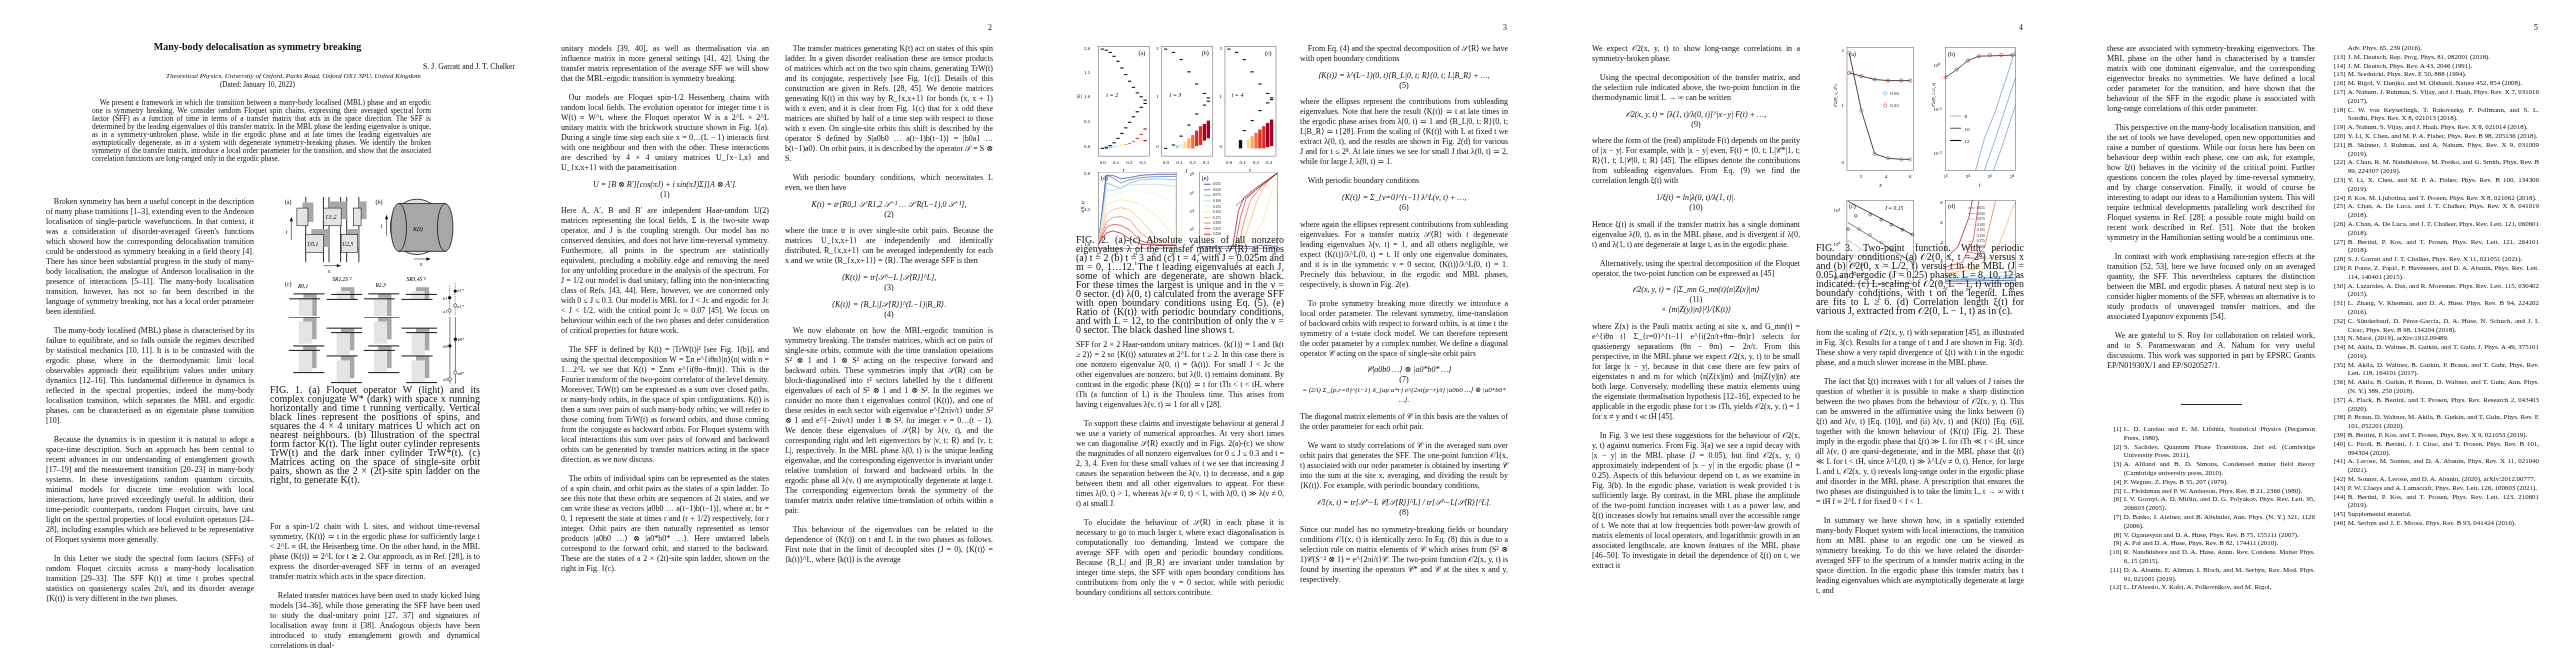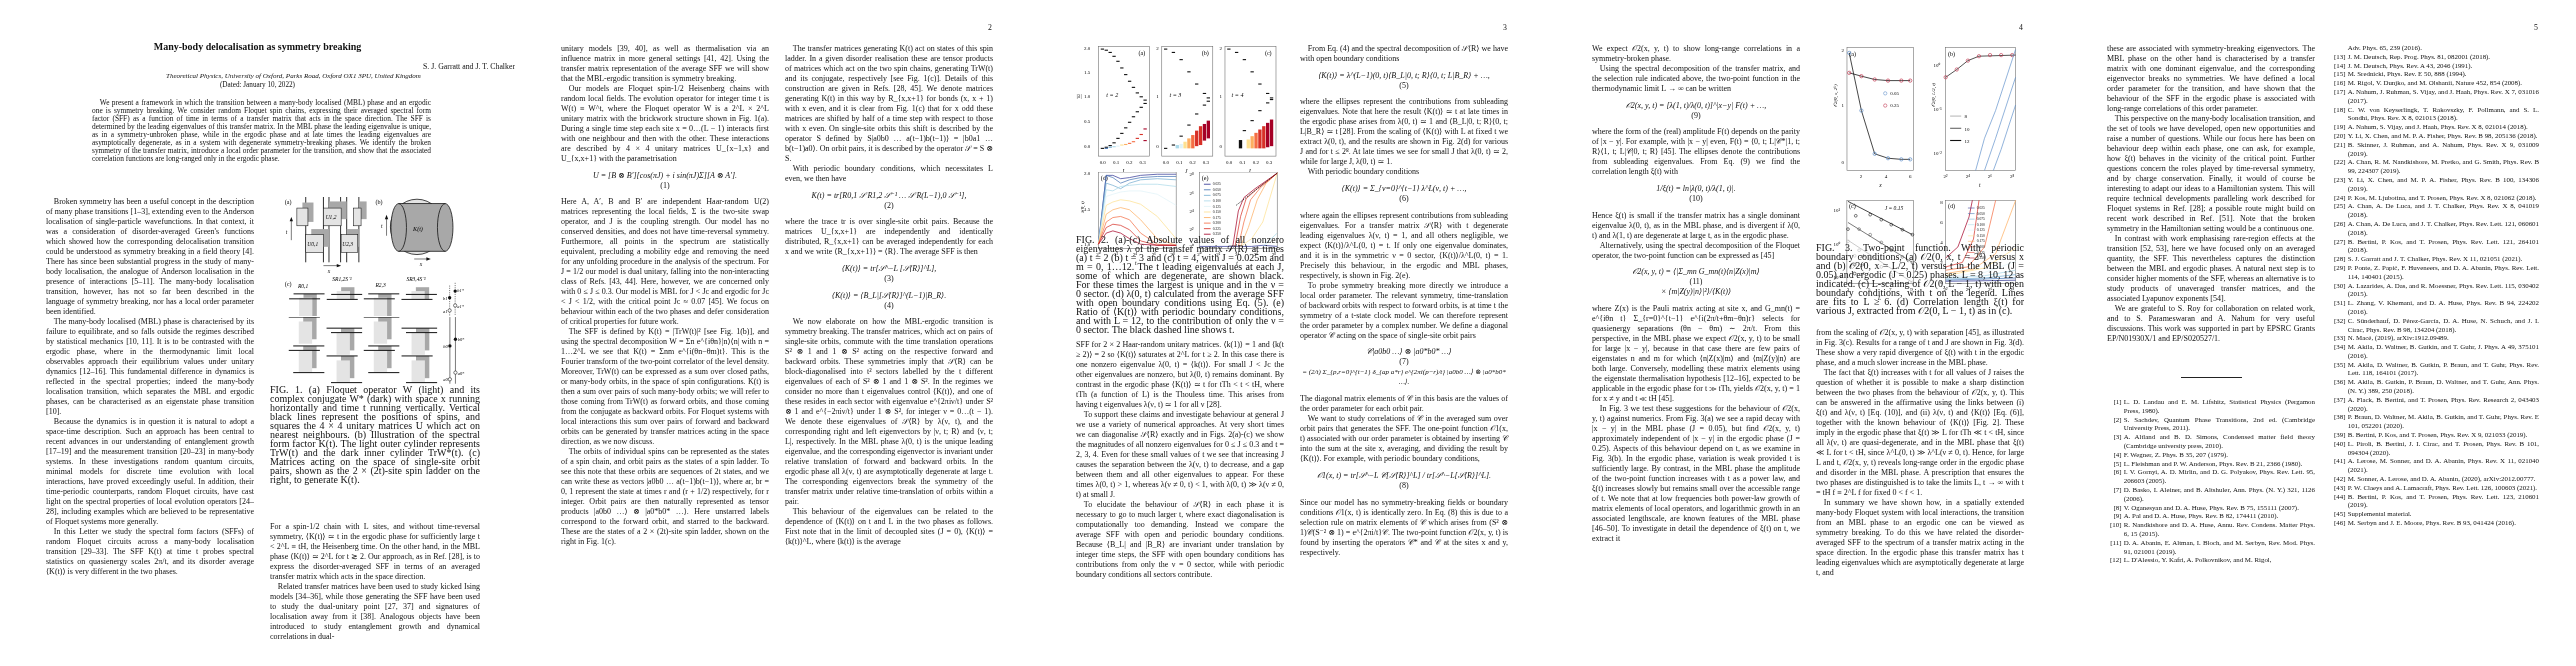--- a/index.html
+++ b/index.html
@@ -3,21 +3,21 @@
 <meta charset="utf-8">
 <style>
   html, body { margin:0; padding:0; background:#ffffff; }
   body { width:2576px; height:667px; overflow:hidden; position:relative;
          font-family:"Liberation Serif","DejaVu Serif",serif; color:#111; }
   .page { position:absolute; top:0; width:515px; height:667px; background:#fff; overflow:hidden; }
   .pnum { position:absolute; top:23px; right:38px; font-size:7.8px; }
   .col { position:absolute; width:208px; font-size:8px; line-height:10px; text-align:justify; hyphens:auto; }
   .col p { margin:0; text-indent:7.8px; }
   .col p.noind { text-indent:0; }
-  .col p + p { margin-top:0; }
+  .col p + p { margin-top:9px; }
   .eq { display:flex; justify-content:space-between; align-items:center; margin:6.7px 0 6.7px 0; font-style:italic;flex-direction:column; }
   .eq .body { flex:1; text-align:center; }
   .eq .num { font-style:normal; }
   .cap { font-size:10px; line-height:9px; text-align:justify; }
   .title { position:absolute; left:0; width:515px; text-align:center; top:41px; font-size:10px; font-weight:bold; }
   .authors { position:absolute; left:0; width:515px; text-align:right; top:62px; font-size:7.8px; }
   .affil { position:absolute; left:0; width:515px; text-align:center; top:72px; font-size:7px; font-style:italic;padding-left:36px; }
   .dated { position:absolute; left:0; width:515px; text-align:center; top:81px; font-size:7.2px; }
   .abstract { position:absolute; left:92px; width:339px; top:99px; font-size:7.4px; line-height:8px; text-align:justify; }
   .abstract p { margin:0; text-indent:7.8px; }

